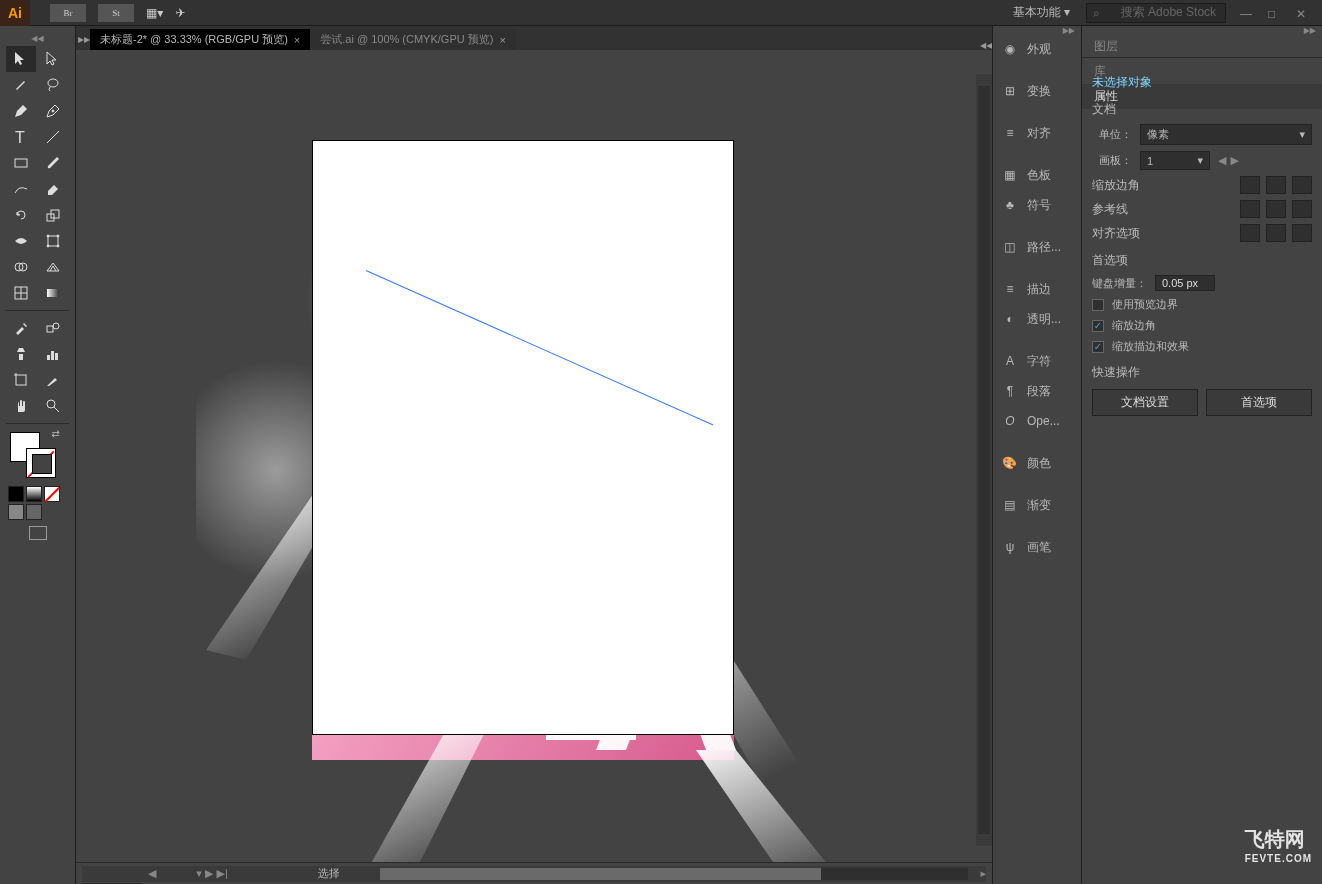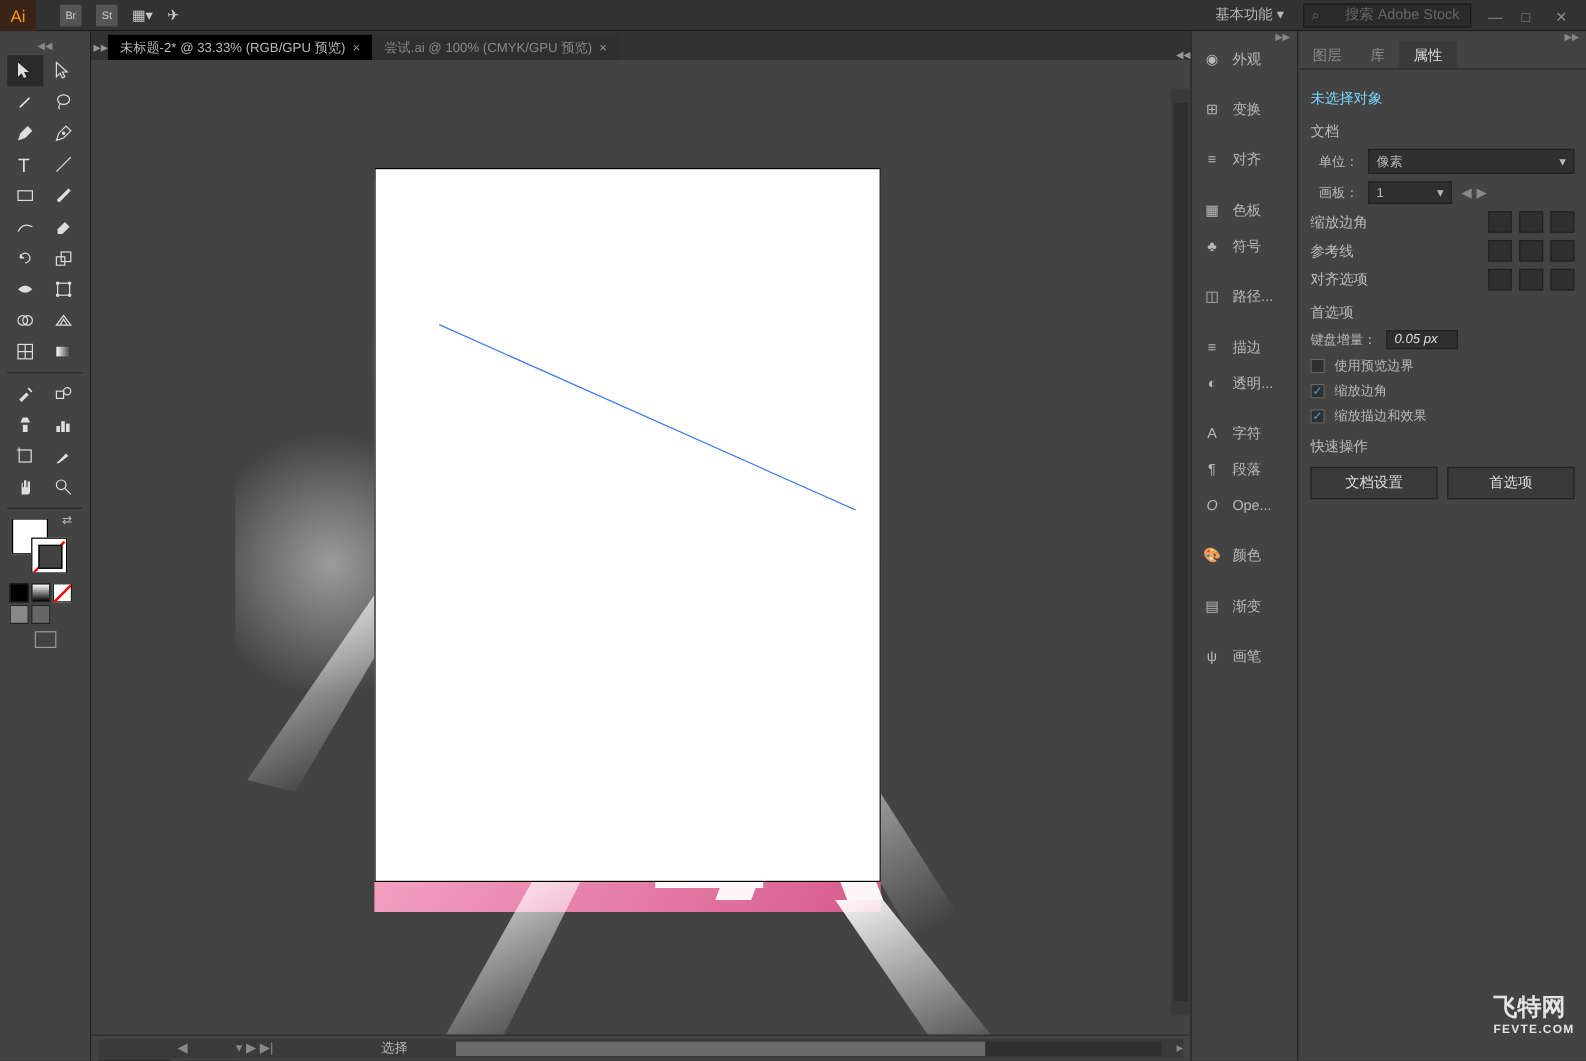--- a/index.html
+++ b/index.html
@@ -1,22 +1,22 @@
 <!DOCTYPE html>
 <html><head>
 <meta charset="utf-8">
 <style>
 * { margin: 0; padding: 0; box-sizing: border-box; font-family: "Microsoft YaHei", sans-serif; }
 body { width: 1322px; height: 884px; background: #323232; color: #b8b8b8; font-size: 12px; overflow: hidden; position: relative; }
 .menubar { height: 26px; background: #323232; display: flex; align-items: center; border-bottom: 1px solid #1a1a1a; }
-.app-logo { width: 30px; height: 26px; background: #3a2417; color: #ff9a00; display: flex; align-items: center; justify-content: center; font-weight: normal; font-size: 14px; }
+.app-logo { width: 30px; height: 26px; background: #3a2417; color: #ff9a00; display: flex; align-items: center; justify-content: center; font-weight: bold; font-size: 14px; }
 .menu-items { display: flex; gap: 2px; margin-left: 8px; }
 .menu-item { padding: 4px 8px; cursor: pointer; }
 .menu-icons { display: flex; gap: 12px; margin-left: 20px; align-items: center; }
-.icon-btn { width: 18px; height: 18px; background: #6a6a6a; display: inline-block; }
+.icon-btn { width: 36px; height: 18px; background: #6a6a6a; display: inline-block; font-family: Liberation Serif, serif; }
 .workspace-sel { margin-left: auto; padding: 3px 10px; margin-right: 6px; }
 .search-box { width: 140px; height: 20px; background: #2a2a2a; border: 1px solid #1a1a1a; padding: 2px 6px; color: #666; display: flex; align-items: center; }
 .window-controls { display: flex; gap: 16px; margin: 0 14px; }
 .wc { width: 12px; height: 12px; color: #888; }
 
 .layout { display: flex; height: calc(884px - 26px); }
 
 
 .toolbar { width: 76px; background: #434343; border-right: 1px solid #1f1f1f; padding-top: 8px; }
 .tool-collapse { height: 8px; text-align: center; color: #888; font-size: 8px; }
@@ -51,35 +51,35 @@
 
 
 .panel-strip { width: 90px; background: #434343; border-left: 1px solid #1f1f1f; border-right: 1px solid #1f1f1f; }
 .ps-tab { height: 30px; display: flex; align-items: center; padding-left: 8px; gap: 8px; cursor: pointer; }
 .ps-tab .ic { width: 18px; height: 18px; color: #b8b8b8; display: flex; align-items: center; justify-content: center; }
 .ps-tab span { font-size: 12px; }
 
 
 .right-panel { width: 240px; background: #434343; display: flex; flex-direction: column; }
 .rp-collapse { height: 8px; text-align: right; padding-right: 6px; color: #888; font-size: 8px; }
-.rp-tabs { height: 24px; display: flex; border-bottom: 1px solid #2a2a2a; }
+.rp-tabs { height: 24px; display: flex; border-bottom: 1px solid #2a2a2a; flex-direction: column; }
 .rp-tab { padding: 4px 12px; color: #888; font-size: 12px; }
 .rp-tab.active { background: #3a3a3a; color: #ddd; }
 .rp-body { flex: 1; overflow-y: auto; padding: 8px 10px; }
 .section-title { color: #7dd3fc; font-size: 12px; margin: 8px 0 6px; }
 .sub-title { color: #bbb; font-size: 12px; margin: 10px 0 6px; }
 .prop-row { display: flex; align-items: center; gap: 8px; margin: 6px 0; font-size: 11px; }
 .label { color: #bbb; min-width: 40px; text-align: right; }
 .select { flex: 1; background: #2f2f2f; border: 1px solid #222; padding: 2px 6px; display: flex; justify-content: space-between; align-items: center; }
 .btn { background: #3a3a3a; border: 1px solid #222; padding: 4px 16px; color: #ddd; cursor: pointer; text-align: center; flex: 1; }
 .btn-center { display: flex; justify-content: center; }
 .sm-icon { width: 20px; height: 18px; background: #2f2f2f; border: 1px solid #222; }
 .checkbox { width: 12px; height: 12px; border: 1px solid #666; display: inline-flex; align-items: center; justify-content: center; background: #2f2f2f; }
 .checkbox.checked::after { content: "✓"; color: #4a9fd8; font-size: 10px; }
-.input-sm { background: #2f2f2f; border: 1px solid #222; padding: 1px 6px; color: #ddd; width: 60px; font-style: italic; }
+.input-sm { background: #2f2f2f; border: 1px solid #222; padding: 1px 6px; color: #ddd; width: 60px; }
 .arrow-btns { display: flex; gap: 4px; align-items: center; }
 .arrow { color: #888; cursor: pointer; }
 .btn-row { display: flex; gap: 8px; margin-top: 8px; }
 
 .watermark { position: absolute; right: 10px; bottom: 20px; font-size: 20px; font-weight: bold; color: rgba(255,255,255,0.85); }
 .watermark .sub { font-size: 10px; letter-spacing: 1px; }
 
 
 .scroll-h { position: absolute; bottom: 0; left: 0; right: 0; height: 16px; background: #3a3a3a; display: flex; align-items: center; }
 .scroll-track { flex: 1; height: 12px; background: #2f2f2f; margin: 0 12px; position: relative; }

